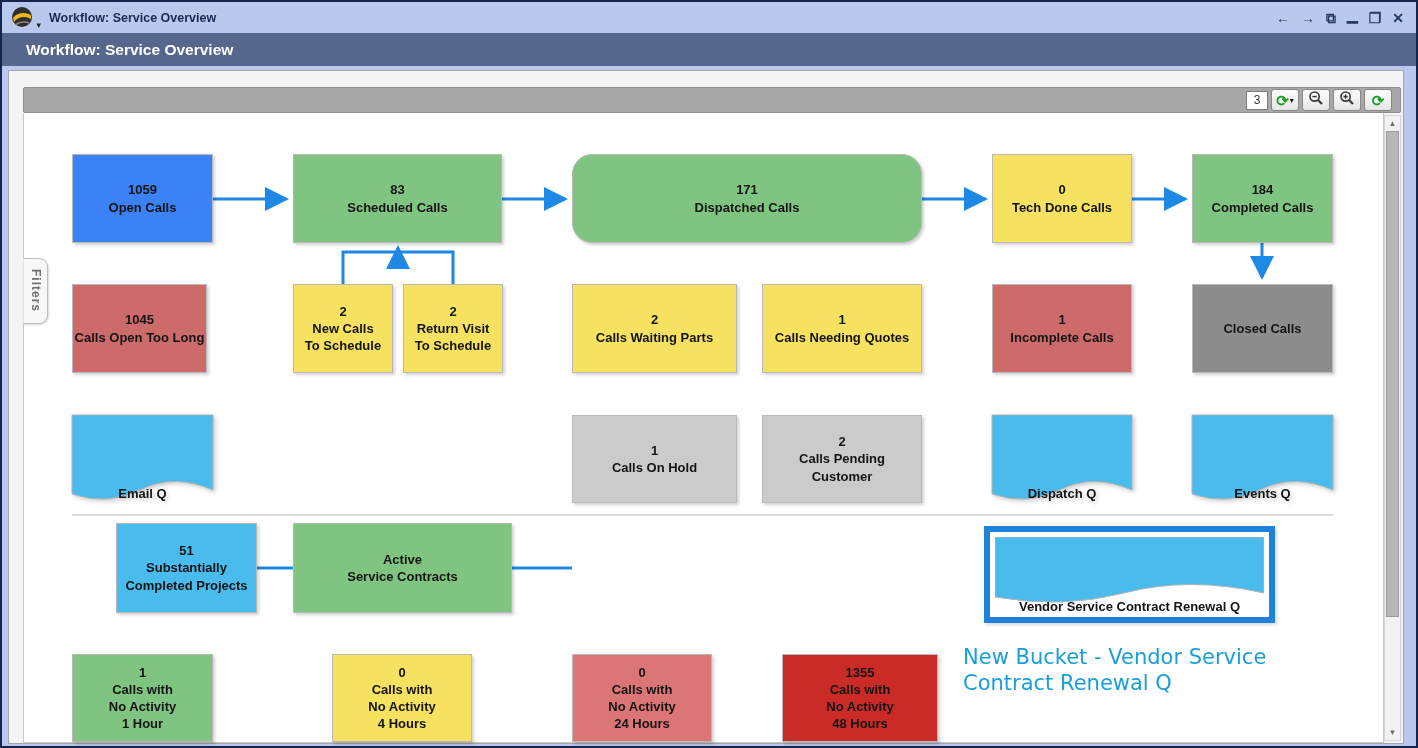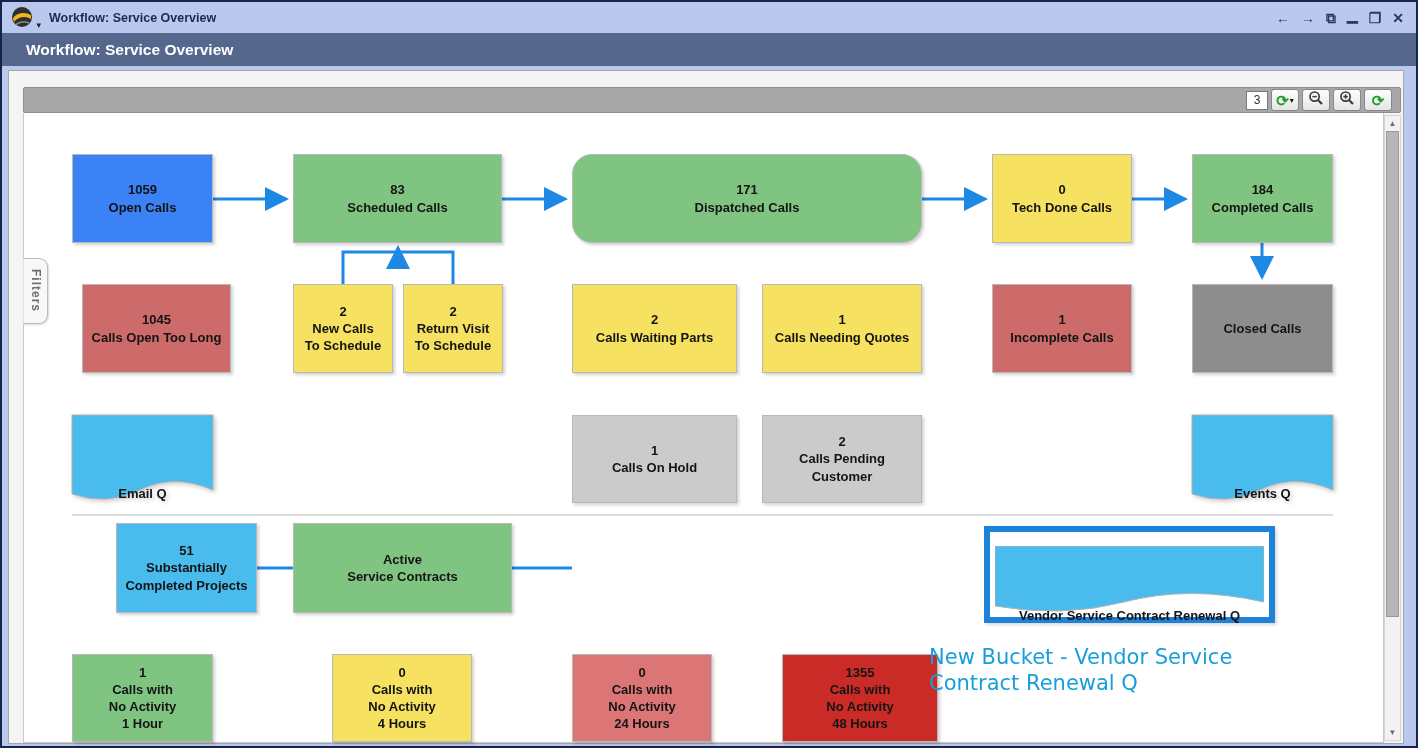--- a/index.html
+++ b/index.html
@@ -204,21 +204,21 @@
             <span>0</span>
             <span>Tech Done Calls</span>
           </div>
         </div>
         <div class="node rect" style="left: 1169px; top: 67px; width: 141px; height: 89px; background: rgb(128, 196, 129);">
           <div class="node-text ">
             <span>184</span>
             <span>Completed Calls</span>
           </div>
         </div>
-        <div class="node rect" style="left: 59px; top: 197px; width: 149px; height: 89px; background: rgb(205, 106, 106);">
+        <div class="node rect" style="left: 49px; top: 197px; width: 135px; height: 89px; background: rgb(205, 106, 106);">
           <div class="node-text ">
             <span>1045</span>
             <span>Calls Open Too Long</span>
           </div>
         </div>
         <div class="node rect" style="left: 270px; top: 197px; width: 100px; height: 89px; background: rgb(246, 226, 96);">
           <div class="node-text ">
             <span>2</span>
             <span>New Calls</span>
             <span>To Schedule</span>
@@ -268,20 +268,28 @@
             <span>Calls On Hold</span>
           </div>
         </div>
         <div class="node rect" style="left: 739px; top: 328px; width: 160px; height: 88px; background: rgb(203, 203, 203);">
           <div class="node-text ">
             <span>2</span>
             <span>Calls Pending</span>
             <span>Customer</span>
           </div>
         </div>
+        <div class="node doc" style="left: 969px; top: 328px; width: 140px; height: 88px;">
+          <svg width="140" height="88" viewBox="0 0 140 88">
+            <path d="M0,0 H140 V75 Q100.8,58 67.2,75 Q35,91 0,79 Z" fill="#49BBED" stroke="#B2B2B2" stroke-width="1"></path>
+          </svg>
+          <div class="node-text doc-text">
+            <span>Dispatch Q</span>
+          </div>
+        </div>
         <div class="node doc" style="left: 1169px; top: 328px; width: 141px; height: 88px; text-decoration: underline;">
           <svg width="141" height="88" viewBox="0 0 141 88">
             <path d="M0,0 H141 V75 Q101.52,58 67.67999999999999,75 Q35.25,91 0,79 Z" fill="#49BBED" stroke="#B2B2B2" stroke-width="1"></path>
           </svg>
           <div class="node-text doc-text">
             <span>Events Q</span>
           </div>
         </div>
         <div class="node rect" style="left: 49px; top: 436px; width: 141px; height: 90px; background: rgb(73, 187, 237); margin-left: 44px;">
           <div class="node-text ">
@@ -290,21 +298,21 @@
             <span>Completed Projects</span>
           </div>
         </div>
         <div class="node rect" style="left: 270px; top: 436px; width: 219px; height: 90px; background: rgb(128, 196, 129);">
           <div class="node-text ">
             <span>Active</span>
             <span>Service Contracts</span>
           </div>
         </div>
         <div class="node highlight-frame" style="left: 961px; top: 439px; width: 291px; height: 97px;">
-          <div class="doc-inner" style="left:5px;top:14px;width:269px;height:69px"><svg width="269" height="69" viewBox="0 0 269 69">
+          <div class="doc-inner" style="left:5px;top:5px;width:269px;height:69px"><svg width="269" height="69" viewBox="0 0 269 69">
               <path d="M0,0 H269 V56 Q193.68,39 129.12,56 Q67.25,72 0,60 Z" fill="#49BBED" stroke="#B2B2B2" stroke-width="1"></path>
             </svg><div class="node-text doc-text">
               <span>Vendor Service Contract Renewal Q</span>
             </div></div>
         </div>
         <div class="node rect" style="left: 49px; top: 567px; width: 141px; height: 88px; background: rgb(128, 196, 129);">
           <div class="node-text ">
             <span>1</span>
             <span>Calls with</span>
             <span>No Activity</span>
@@ -330,21 +338,21 @@
         <div class="node rect" style="left: 759px; top: 567px; width: 156px; height: 88px; background: rgb(202, 43, 38);">
           <div class="node-text ">
             <span>1355</span>
             <span>Calls with</span>
             <span>No Activity</span>
             <span>48 Hours</span>
           </div>
         </div>
       </div>
 
-    <div class="annotation" style="left: 906px; top: 557px; color: rgb(24, 159, 219);">
+    <div class="annotation" style="left: 940px; top: 557px; color: rgb(24, 159, 219);">
       <div>New Bucket - Vendor Service</div>
       <div>Contract Renewal Q</div>
     </div>
 
     <div class="vscroll">
       <div class="vs-arrow vs-up">▲</div>
       <div class="vs-thumb"></div>
       <div class="vs-arrow vs-down">▼</div>
     </div>
 

